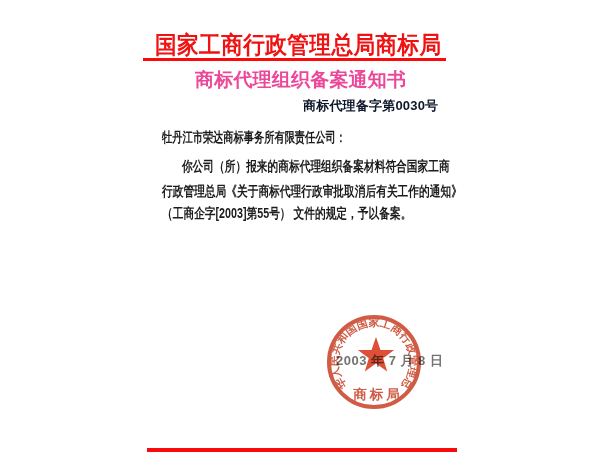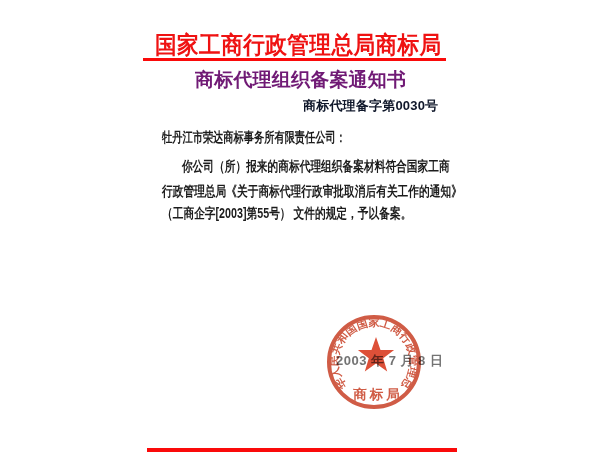--- a/index.html
+++ b/index.html
@@ -101,21 +101,21 @@
 </style>
 </head>
 <body>
 
 <div class="page">
 
   <div class="txt issuer-title" style="color: rgb(239, 18, 18);">国家工商行政管理总局商标局</div>
 
   <div class="title-rule" style="background-color: rgb(250, 10, 10);"></div>
 
-  <div class="txt doc-title" style="color: #701a75;">商标代理组织备案通知书</div>
+  <div class="txt doc-title" style="color: #ec4899;">商标代理组织备案通知书</div>
 
   <div class="txt doc-number" style="color: #0f172a;">商标代理备字第0030号</div>
 
   <div class="txt addressee" style="color: rgb(28, 28, 28);">牡丹江市荣达商标事务所有限责任公司：</div>
 
   <div class="txt body-line bl-0" style="color: rgb(28, 28, 28);">你公司（所）报来的商标代理组织备案材料符合国家工商</div>
   <div class="txt body-line bl-1" style="color: rgb(28, 28, 28);">行政管理总局《关于商标代理行政审批取消后有关工作的通知》</div>
   <div class="txt body-line bl-2" style="color: rgb(28, 28, 28);">（工商企字[2003]第55号） 文件的规定，予以备案。</div>
 
   <svg class="seal-svg" width="124" height="124" viewBox="0 0 124 124">

